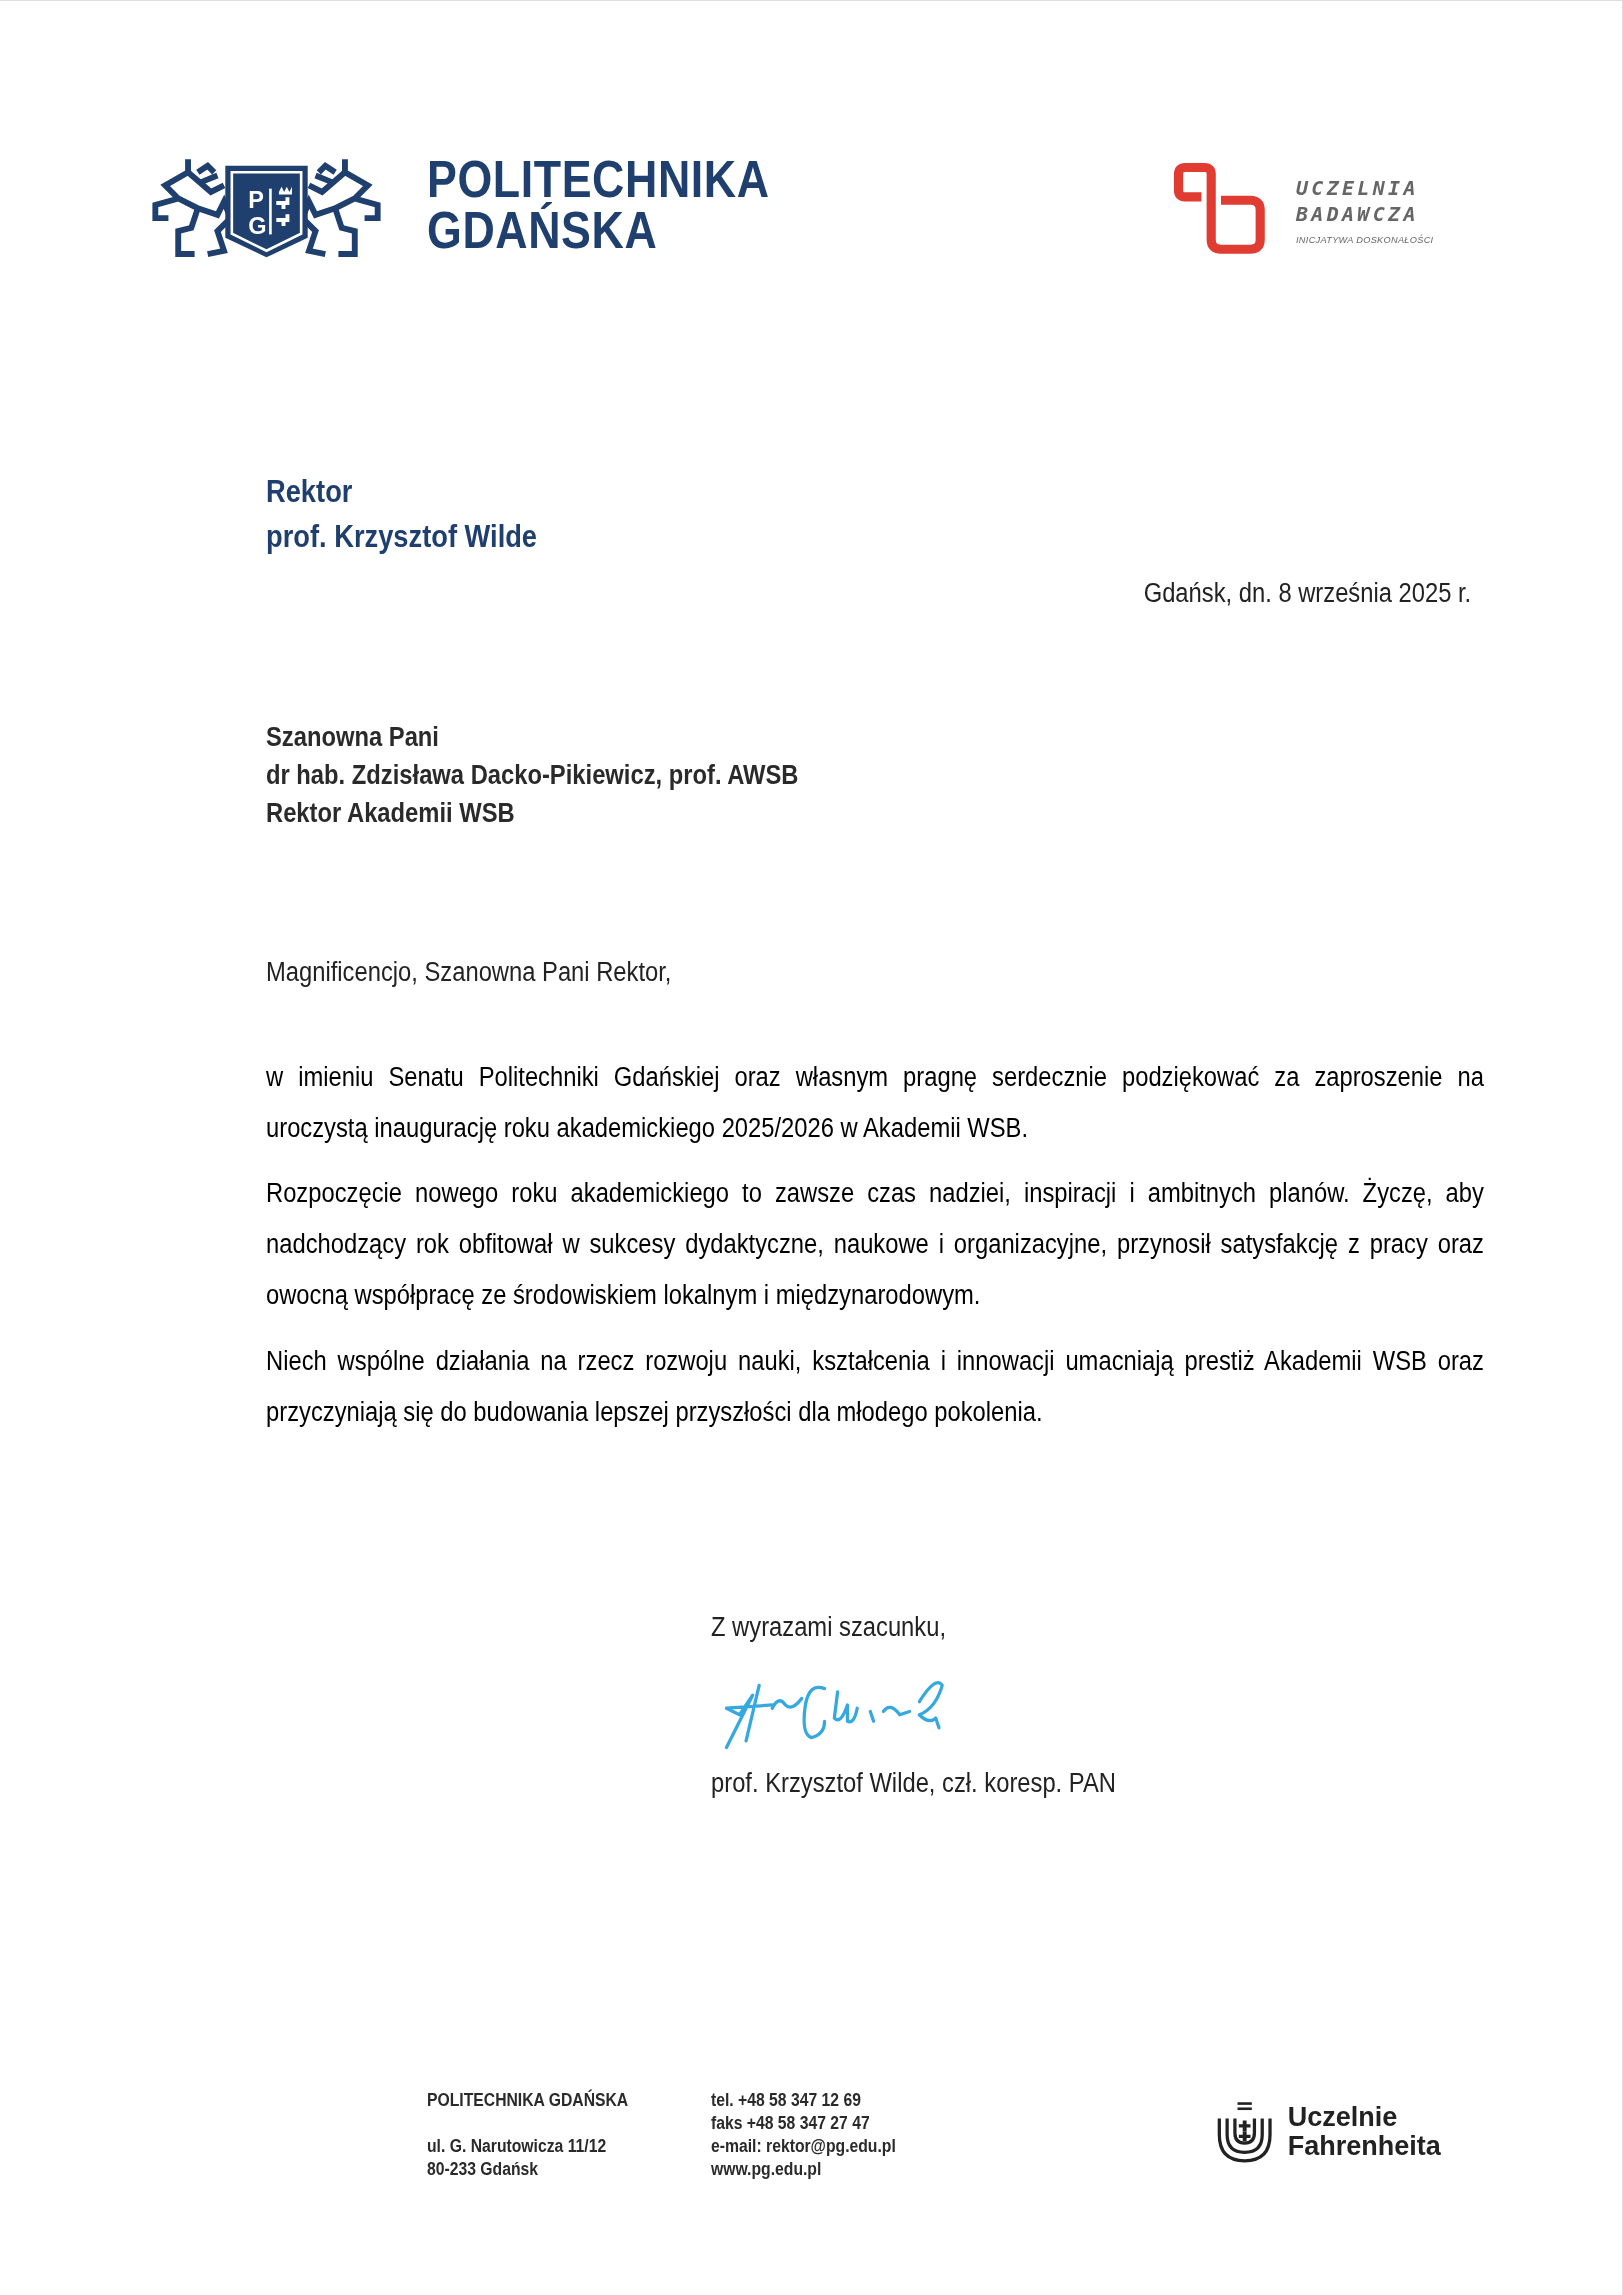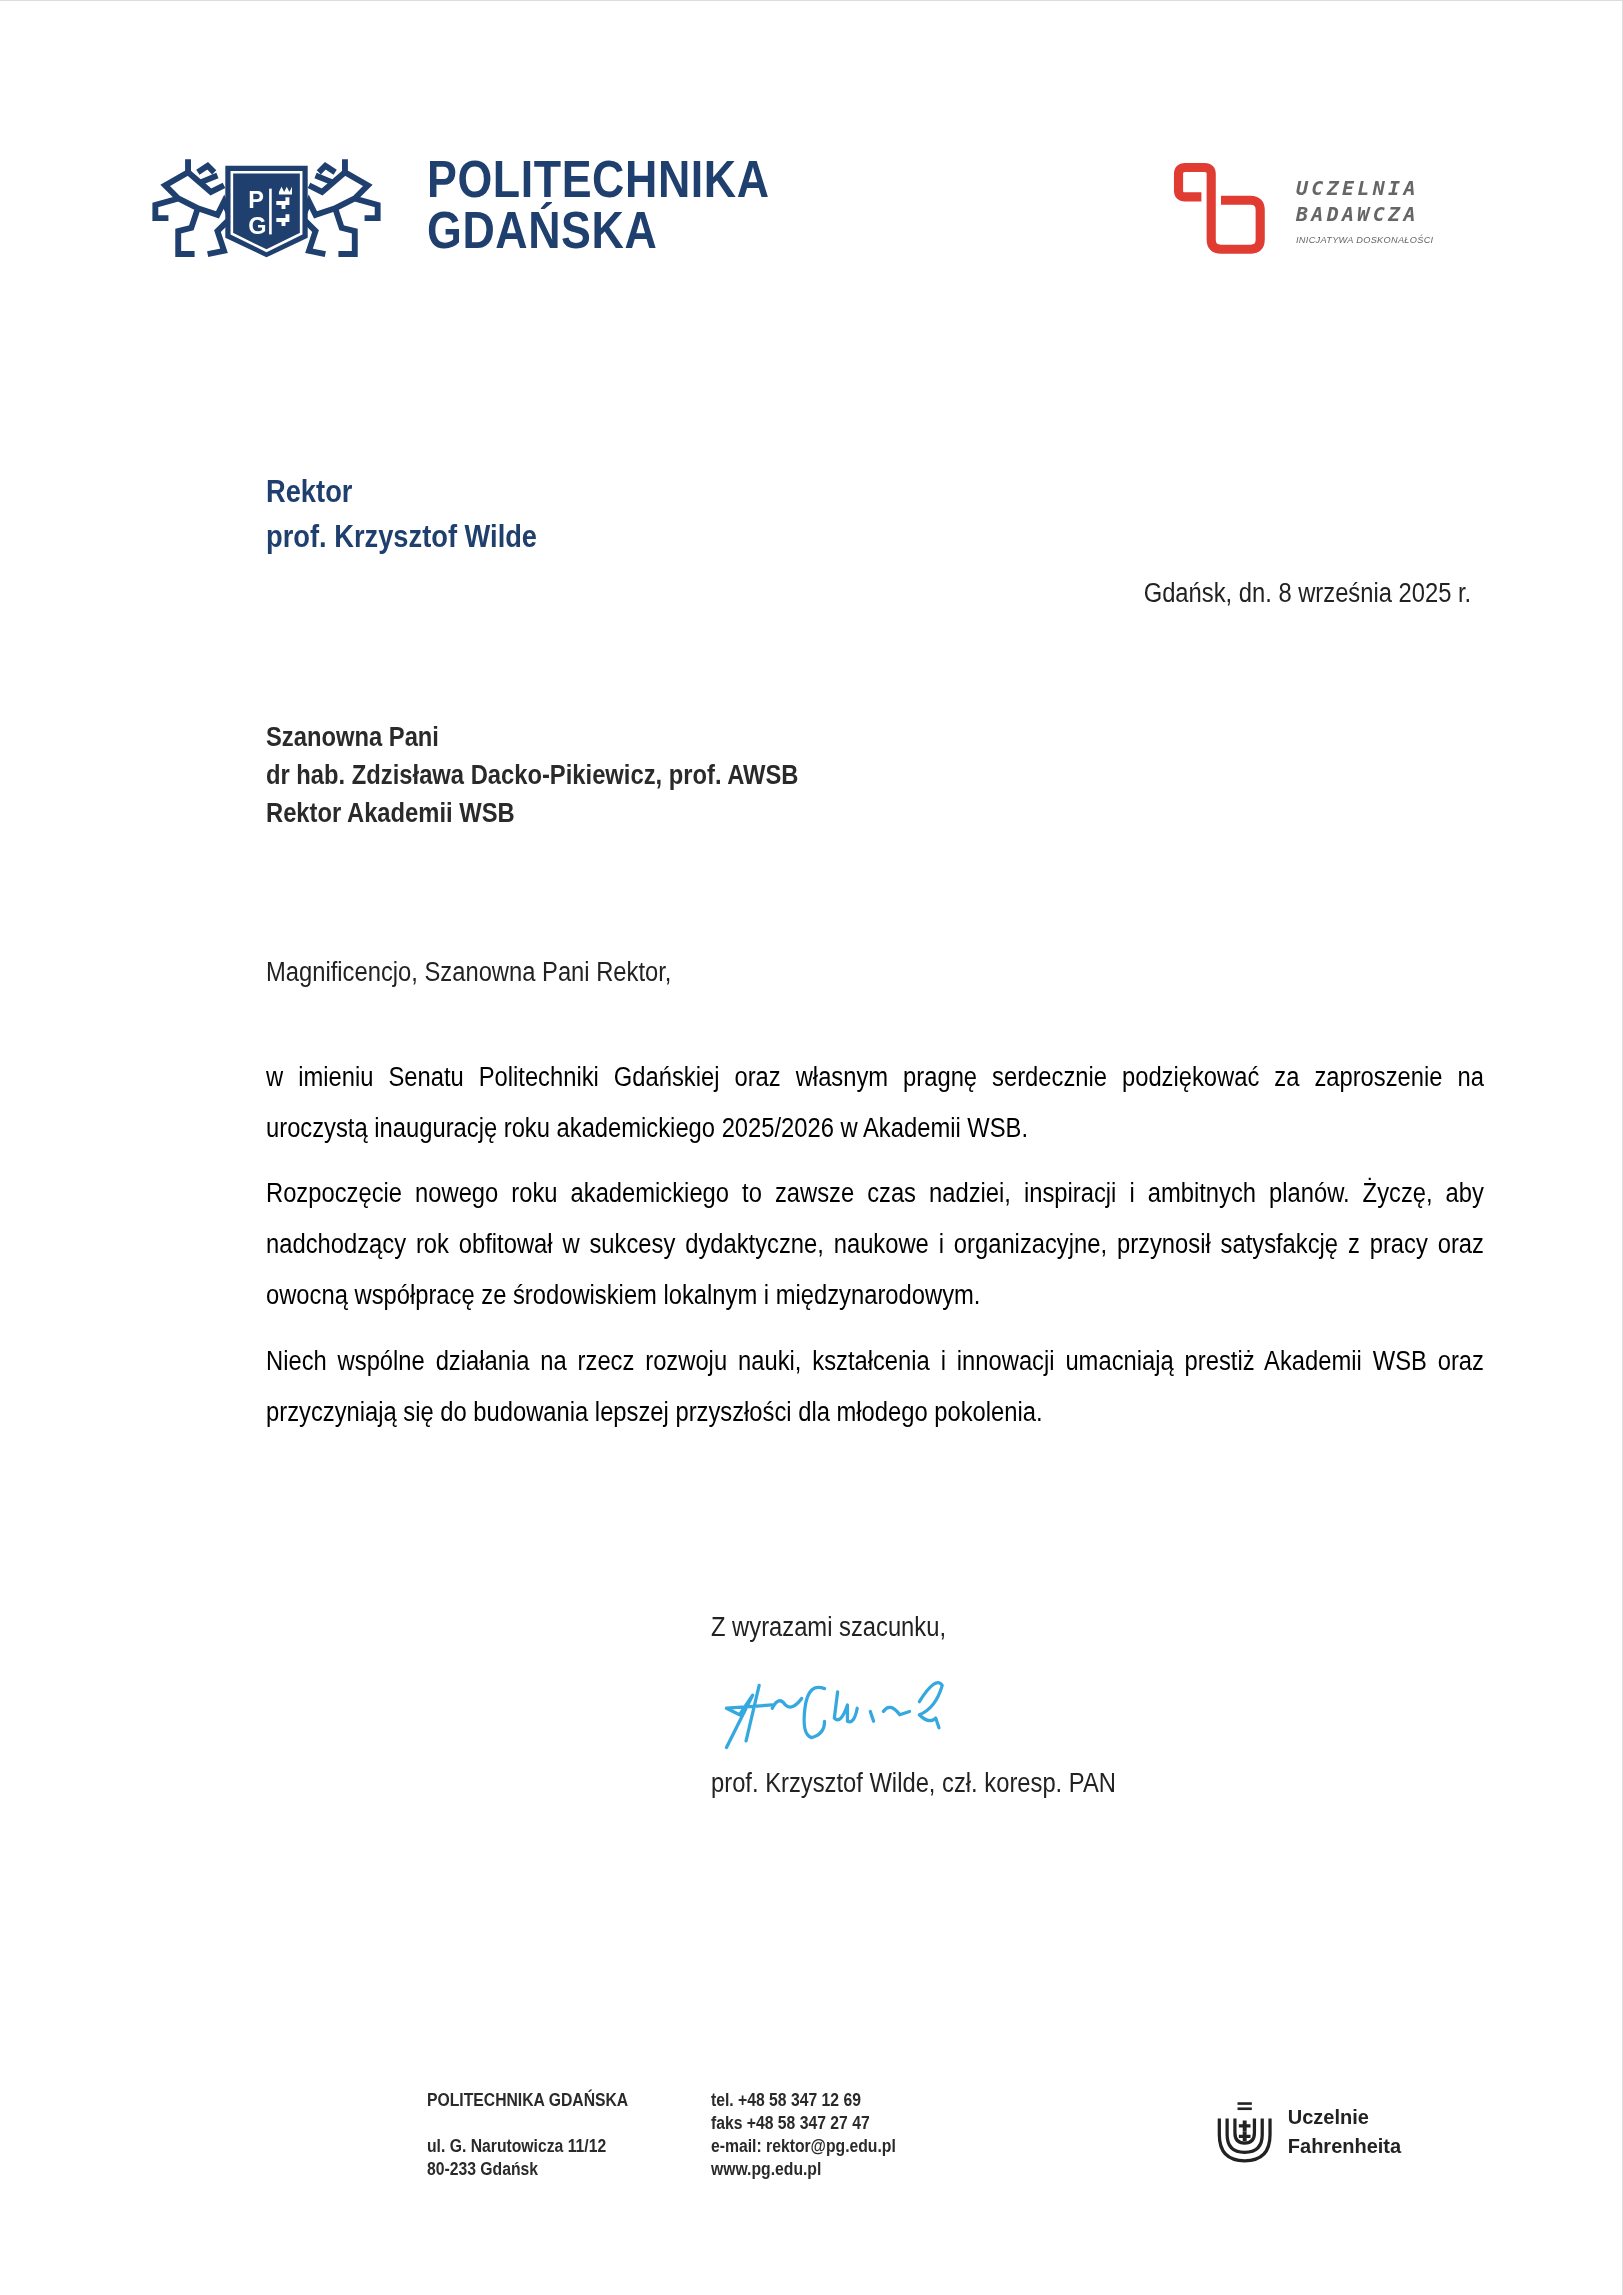--- a/index.html
+++ b/index.html
@@ -37,21 +37,21 @@
   .signer { position: absolute; left: 711px; top: 1767px; font-size: 27px; transform: scaleX(0.88); transform-origin: left top; }
 
   
   .footer-col { position: absolute; font-size: 18.3px; font-weight: bold; color: #2a2a2a; line-height: 23px; transform: scaleX(0.86); transform-origin: left top; }
   .footer-col1 { left: 427px; top: 2087px; }
   .footer-col2 { left: 711px; top: 2087px; }
   .gap { height: 23px; }
 
   .uf-logo { position: absolute; left: 1214px; top: 2098px; display: flex; align-items: center; }
   .uf-mark { width: 62px; height: 65px; }
-  .uf-text { margin-left: 11.8px; font-size: 20px; font-weight: bold; color: #222; line-height: 29px; }
+  .uf-text { margin-left: 11.8px; font-size: 27px; font-weight: bold; color: #222; line-height: 29px; }
 </style>
 </head>
 <body>
 
 <div class="page">
 
   <div class="pg-logo">
     <svg class="pg-emblem" viewBox="0 0 390 180">
       <g fill="none" stroke="#1f3f6e" stroke-width="9" stroke-linejoin="miter">
 

